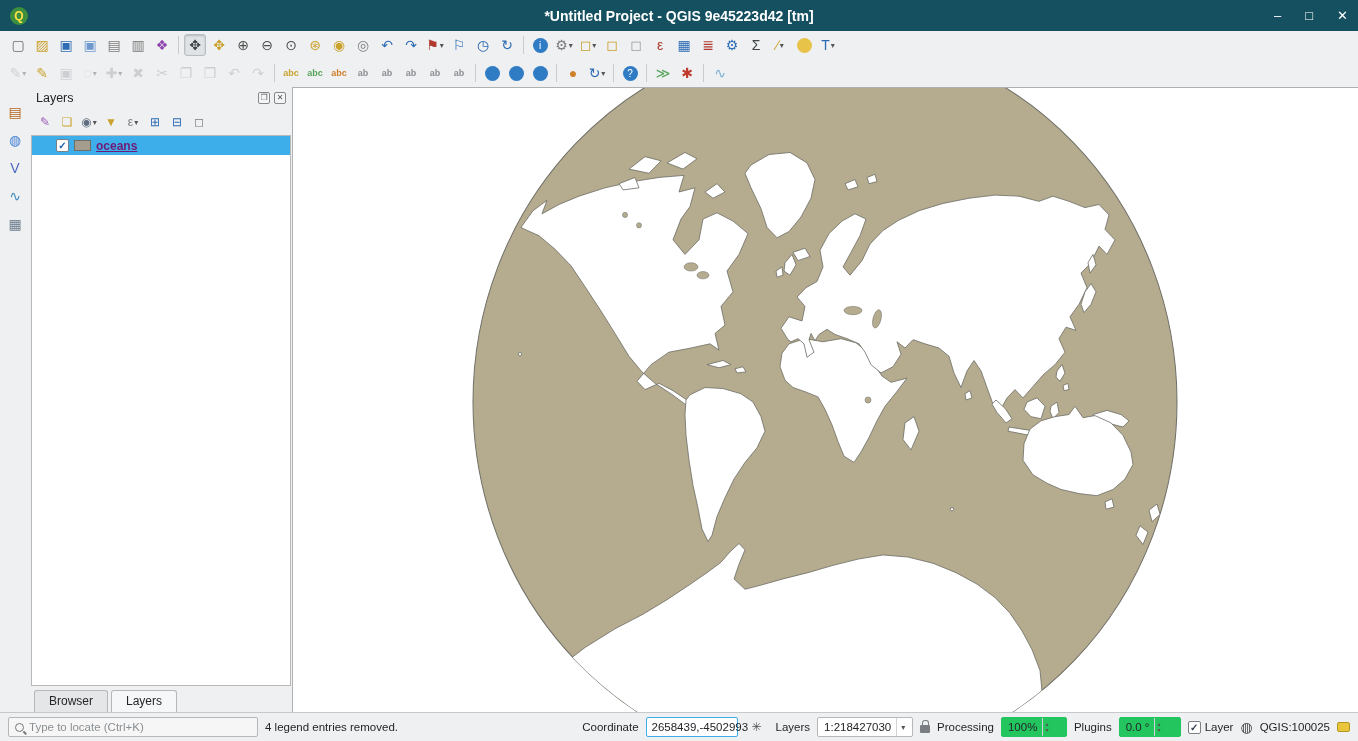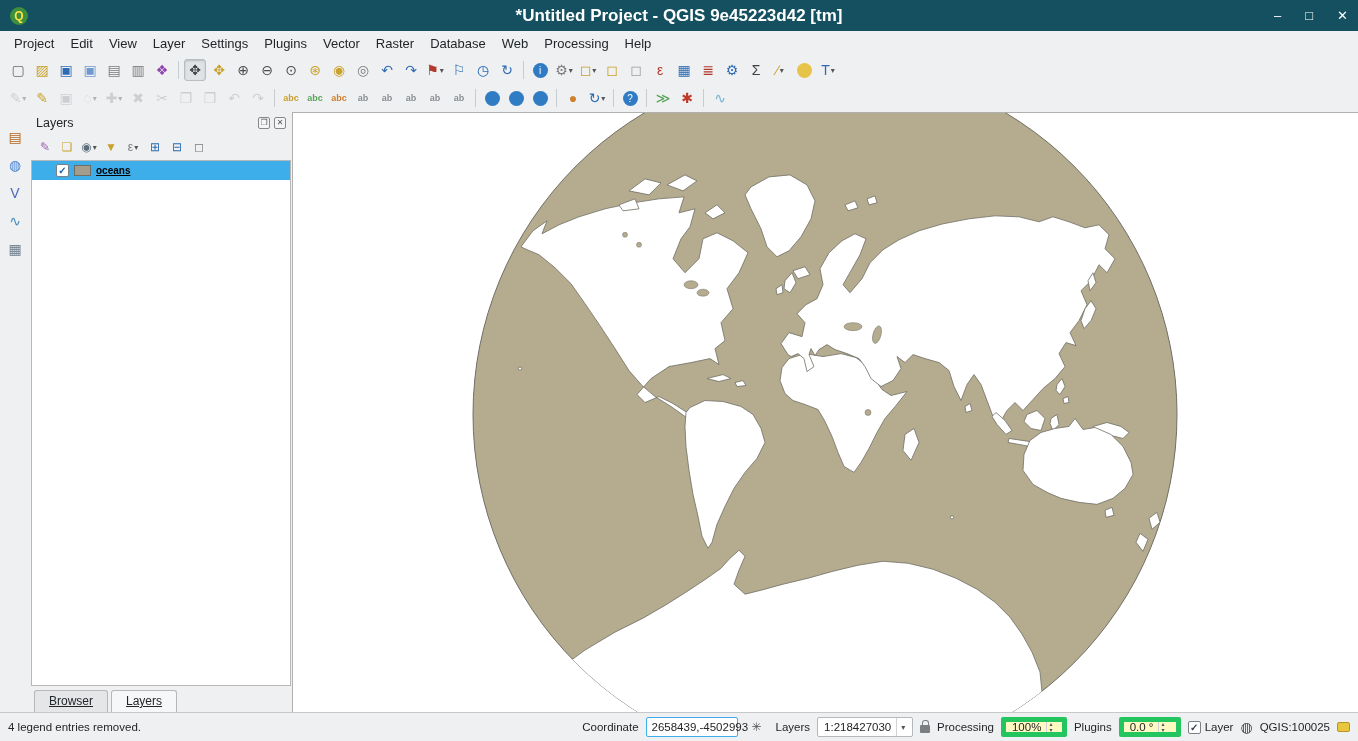--- a/index.html
+++ b/index.html
@@ -7,21 +7,21 @@
     --coast:#6e6e66; --toolbar_bg:#eff0f1;
   }
   *{box-sizing:border-box; margin:0; padding:0;}
   html,body{width:1358px;height:741px;overflow:hidden;}
   body{font-family:"Liberation Sans",sans-serif;font-size:12px;color:#232629;background:#eff0f1;}
   .app{width:1358px;height:741px;display:flex;flex-direction:column;}
 
   
   .titlebar{height:31px;background:var(--titlebar);color:#fff;display:flex;align-items:center;position:relative;flex:0 0 auto;padding:0 10px;}
   .app-icon{width:18px;height:18px;border-radius:9px;background:#3d8f3d;color:#ffe24a;font-weight:bold;font-size:12px;display:flex;align-items:center;justify-content:center;}
-  .title-text{position:absolute;left:0;right:0;text-align:center;font-weight:bold;font-size:17px;pointer-events:none;}
+  .title-text{position:absolute;left:0;right:0;text-align:center;font-weight:bold;font-size:14px;pointer-events:none;}
   .win-btns{margin-left:auto;display:flex;gap:24px;align-items:center;z-index:2;}
   .win-btn{color:#ffffff;font-size:13px;cursor:default;line-height:1;}
 
   
   .menubar{height:25px;display:flex;align-items:center;padding-left:6px;background:#eff0f1;flex:0 0 auto;font-size:13px;}
   .menu-item{padding:3px 8px;border-radius:2px;}
 
   
   .toolbar{height:28px;display:flex;align-items:center;padding:0 6px;background:#eff0f1;flex:0 0 auto;}
   .tb-btn{min-width:22px;height:22px;display:inline-flex;align-items:center;justify-content:center;margin:0 1px;border:1px solid transparent;border-radius:3px;position:relative;}
@@ -41,42 +41,42 @@
   .panel-win-btns{margin-left:auto;display:flex;gap:4px;}
   .panel-win-btn{width:12px;height:12px;border:1px solid #84898d;border-radius:2px;font-size:8px;line-height:10px;text-align:center;color:#555;background:#f4f5f6;}
   .panel-toolbar{height:26px;display:flex;align-items:center;padding:0 4px;}
   .panel-toolbar .tb-btn{min-width:20px;height:20px;}
   .panel-toolbar .glyph{font-size:12px;}
   .layer-tree{flex:1;background:#fff;border:1px solid #b6b8ba;margin:0 1px;overflow:hidden;}
   .layer-row{height:19px;display:flex;align-items:center;gap:5px;padding-left:24px;}
   .layer-row.selected{background:var(--selection);}
   .cb{width:13px;height:13px;background:#fff;border:1px solid #7b8084;border-radius:2px;display:flex;align-items:center;justify-content:center;font-size:10px;color:#1d5fa8;font-weight:bold;flex:0 0 auto;}
   .swatch{width:17px;height:11px;border:1px solid #6e6e66;flex:0 0 auto;}
-  .layer-name{font-size:10px;font-weight:bold;text-decoration:underline;color:#000000;}
-  .dock-tabs{height:26px;display:flex;align-items:flex-end;padding:0 4px;gap:3px;text-decoration:underline;}
+  .layer-name{font-size:12px;font-weight:bold;text-decoration:underline;color:#701a75;}
+  .dock-tabs{height:26px;display:flex;align-items:flex-end;padding:0 4px;gap:3px;}
   .dock-tab{padding:3px 14px 4px;border:1px solid #b4b8bb;border-bottom:none;border-radius:3px 3px 0 0;background:#e4e6e8;font-size:12px;}
   .dock-tab.active{background:#f6f7f8;}
 
   .canvas{flex:1;background:var(--land);border-left:1px solid #b0b0b0;border-top:1px solid #b0b0b0;position:relative;overflow:hidden;}
   .canvas svg{position:absolute;inset:0;display:block;}
   .ocean{fill:var(--ocean);stroke:var(--coast);stroke-width:1;}
   .land{fill:var(--land);stroke:var(--coast);stroke-width:.8;stroke-linejoin:round;}
   .lake{fill:var(--ocean);stroke:var(--coast);stroke-width:.5;}
 
   
   .statusbar{height:29px;display:flex;align-items:center;gap:7px;padding:0 8px;background:#eff0f1;border-top:1px solid #c6c8ca;font-size:11.5px;flex:0 0 auto;}
   .locate{width:250px;height:20px;background:#f6f6f6;border:1px solid #b4b8bb;border-radius:2px;display:flex;align-items:center;gap:5px;padding:0 6px;color:#8a8f93;}
   .mag-icon{width:9px;height:9px;border:1.5px solid #777;border-radius:50%;position:relative;flex:0 0 auto;}
   .mag-icon::after{content:'';position:absolute;width:4px;height:1.5px;background:#777;transform:rotate(45deg);left:7px;top:8px;}
   .sb-spacer{flex:1;}
   .sb-label{color:#232629;text-align:right;}
   .sb-input{height:20px;background:#fff;border:1px solid var(--selection);border-radius:2px;padding:0 5px;display:flex;align-items:center;font-size:11.5px;}
   .sb-combo{height:20px;background:#fff;border:1px solid #b4b8bb;border-radius:2px;display:flex;align-items:center;padding:0 3px 0 6px;gap:5px;}
   .combo-arrow{font-size:8px;color:#555;border-left:1px solid #d0d3d5;padding-left:4px;align-self:stretch;display:flex;align-items:center;}
-  .sb-spin{height:20px;background:#fef9c3;border:5px solid #22c55e;border-radius:2px;display:flex;align-items:center;padding-left:6px;gap:5px;}
+  .sb-spin{height:20px;background:#22c55e;border:1px solid #22c55e;border-radius:2px;display:flex;align-items:center;padding-left:6px;gap:5px;}
   .spin-arrows{display:flex;flex-direction:column;justify-content:center;border-left:1px solid #d0d3d5;padding:0 2px;height:100%;}
   .spin-arrows span{font-size:6px;line-height:6px;color:#555;}
   .lock-icon{width:10px;height:8px;background:#7b7f83;border-radius:1px;position:relative;margin-top:4px;flex:0 0 auto;}
   .lock-icon::before{content:'';position:absolute;top:-5px;left:1.5px;width:5px;height:5px;border:1.5px solid #7b7f83;border-bottom:none;border-radius:3px 3px 0 0;}
   .sb-check{display:flex;align-items:center;gap:4px;}
   .sb-check .cb{width:13px;height:13px;color:#2c3e50;}
   .crs-glyph{font-size:14px;color:#3a3d40;line-height:1;}
   .msg-icon{width:13px;height:10px;background:#e9c63b;border:1px solid #b49422;border-radius:2px;position:relative;}
   .msg-icon::after{content:'';position:absolute;left:2px;bottom:-3px;border:3px solid transparent;border-top-color:#e9c63b;}
   .w88{width:92px;} .w86{width:96px;} .w72{width:66px;} .w70{width:62px;}
@@ -89,34 +89,20 @@
   <div class="titlebar">
     <span class="app-icon">Q</span>
     <span class="title-text">*Untitled Project - QGIS 9e45223d42 [tm]</span>
     <span class="win-btns">
       <span class="win-btn">–</span>
       <span class="win-btn">□</span>
       <span class="win-btn">✕</span>
     </span>
   </div>
 
-  <div class="menubar">
-      <span class="menu-item">Project</span>
-      <span class="menu-item">Edit</span>
-      <span class="menu-item">View</span>
-      <span class="menu-item">Layer</span>
-      <span class="menu-item">Settings</span>
-      <span class="menu-item">Plugins</span>
-      <span class="menu-item">Vector</span>
-      <span class="menu-item">Raster</span>
-      <span class="menu-item">Database</span>
-      <span class="menu-item">Web</span>
-      <span class="menu-item">Processing</span>
-      <span class="menu-item">Help</span>
-    </div>
 
   <div class="toolbar">
       <span class="tb-btn">
         <span class="glyph" style="color: rgb(106, 106, 106);">▢</span>
       </span>
       <span class="tb-btn">
         <span class="glyph" style="color: rgb(202, 161, 45);">▨</span>
       </span>
       <span class="tb-btn">
         <span class="glyph" style="color: rgb(45, 107, 180);">▣</span>
@@ -451,20 +437,24 @@
           <ellipse class="lake" cx="584" cy="222" rx="4" ry="9" transform="rotate(15 584 222)"></ellipse>
           <circle class="lake" cx="575" cy="300" r="3"></circle>
           <circle class="lake" cx="332" cy="122" r="2.5"></circle>
           <circle class="lake" cx="346" cy="132" r="2.5"></circle>
         </g>
       </svg>
     </div>
   </div>
 
   <div class="statusbar">
+    <div class="locate">
+      <span class="mag-icon"></span>
+      <span>Type to locate (Ctrl+K)</span>
+    </div>
     <span>4 legend entries removed.</span>
     <span class="sb-spacer"></span>
 
     <span class="sb-label">Coordinate</span>
     <span class="sb-input w88">2658439,-4502993</span>
     <span class="tb-btn">
         <span class="glyph" style="font-size:12px;color:#555;">✳</span>
       </span>
 
     <span class="sb-label">Layers</span>

